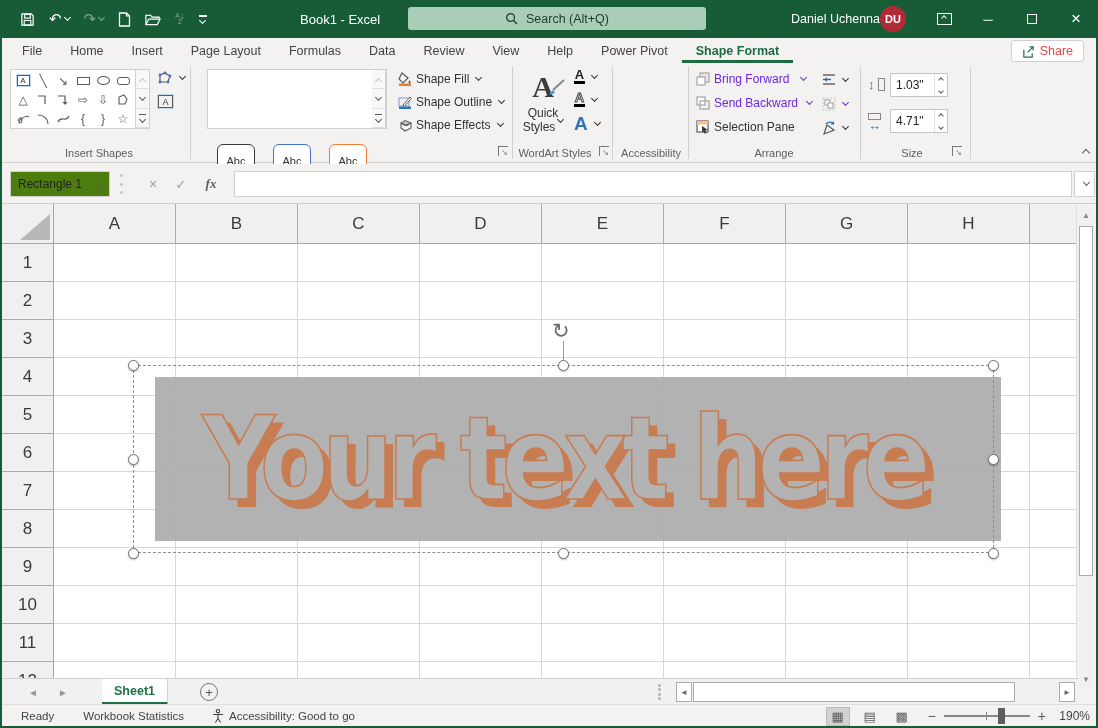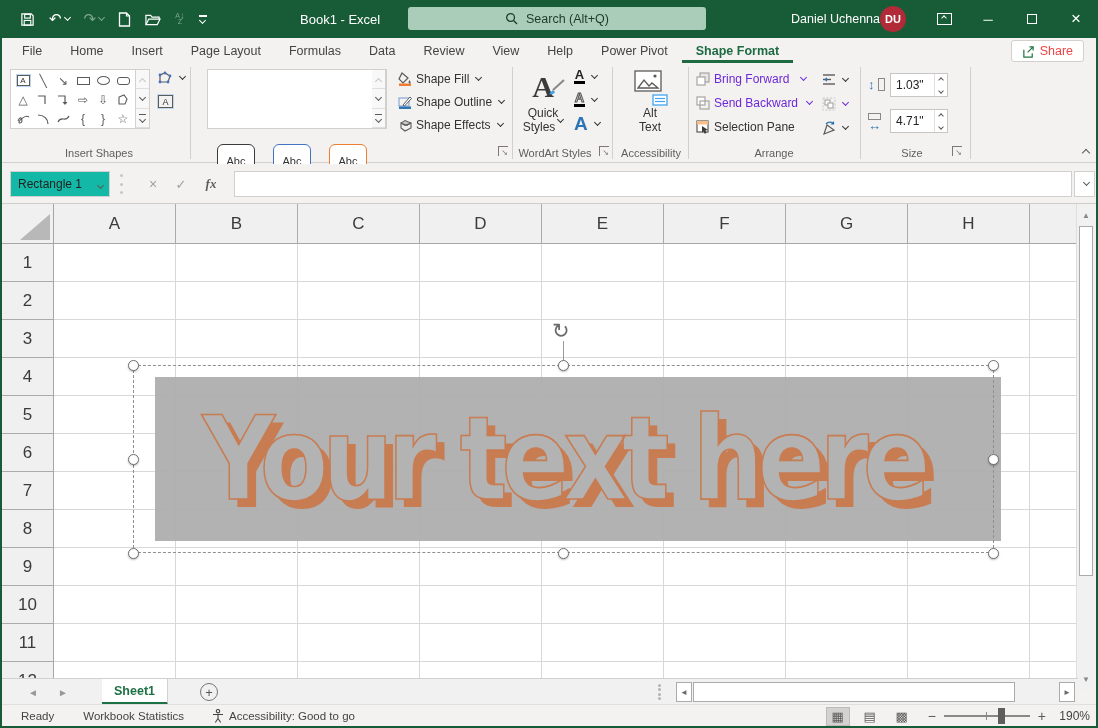--- a/index.html
+++ b/index.html
@@ -56,21 +56,21 @@
   .bigbtn { position:absolute; display:flex; flex-direction:column; align-items:center; font-size:12px; color:#333; }
   .launcher { position:absolute; width:10px; height:10px; border-top:1px solid #7a7774; border-left:1px solid #7a7774; font-size:8px; color:#7a7774; display:flex; align-items:flex-end; justify-content:flex-end; line-height:6px; }
   .abar { display:block; width:11px; height:3px; margin-top:0px; }
   .spinbox { position:absolute; width:58px; height:24px; background:#fff; border:1px solid #C8C6C4; display:flex; align-items:center; }
   .spinbox .val { flex:1; padding-left:5px; font-size:12px; color:#222; }
   .spin { width:13px; height:22px; border-left:1px solid #E1DFDD; display:flex; flex-direction:column; align-items:center; justify-content:space-around; color:#5c5a58; }
   .spin .cv,.spin .cu { width:4px; height:4px; margin:0; }
 
   
   .fbar { position:absolute; left:0; top:164px; width:1094px; height:40px; background:#F3F2F1; border-bottom:1px solid #CFCDCB; }
-  .namebox { position:absolute; left:8px; top:7px; width:100px; height:26px; background:#14b8a6; border:1px solid #D2D0CE; display:flex; align-items:center; }
+  .namebox { position:absolute; left:8px; top:7px; width:100px; height:26px; background:#4d7c0f; border:1px solid #D2D0CE; display:flex; align-items:center; }
   .namebox .txt { flex:1; padding-left:7px; font-size:12px; color:#222; }
   .fbtn { position:absolute; top:7px; height:26px; width:26px; display:flex; align-items:center; justify-content:center; color:#A19F9D; font-size:13px; }
   .finput { position:absolute; left:232px; top:7px; width:838px; height:26px; background:#fff; border:1px solid #D2D0CE; }
   .fexpand { position:absolute; left:1072px; top:7px; width:21px; height:26px; background:#fff; border:1px solid #D2D0CE; color:#5c5a58; display:flex; align-items:center; justify-content:center; }
   .vdots { position:absolute; left:118px; top:10px; width:4px; height:20px; display:flex; flex-direction:column; justify-content:space-between; }
   .vdots i { width:3px; height:3px; border-radius:50%; background:#C8C6C4; }
 
   
   .sheet { position:absolute; left:0; top:204px; width:1076px; height:474px; background:#fff; overflow:hidden; }
   .corner { position:absolute; left:0; top:0; width:52px; height:40px; background:#F0F0F0; border-right:1px solid #A6A6A6; border-bottom:1px solid #A6A6A6; }
@@ -389,36 +389,20 @@
     <div class="ribrow" style="left:572px; top:52px;">
       <span style="font-size:19px; font-weight:bold; color:#2E75B6; line-height:18px;">A</span>
       <span class="cv"></span>
     </div>
     <span class="launcher" style="left:597px; top:83px;">
         <span>↘</span>
       </span>
     <div class="glabel" style="left:512px; width:82px;">WordArt Styles</div>
     <div class="gdiv" style="left:610px;"></div>
 
-    <div class="bigbtn" style="left:618px; top:7px; width:60px;">
-      <span style="position:relative; width:32px; height:36px;">
-        <svg width="28" height="22" viewBox="0 0 28 22">
-            <rect x="1" y="1" width="26" height="20" fill="#fff" stroke="#5c5a58" stroke-width="1.3"></rect>
-            <path d="M4 18l6-8 5 6 3-3 6 5z" fill="none" stroke="#5c5a58" stroke-width="1.3"></path>
-            <circle cx="21" cy="6" r="1.6" fill="#5c5a58"></circle>
-          </svg>
-        <svg width="16" height="12" viewBox="0 0 16 12" style="position:absolute; right:-2px; bottom:0;">
-            <rect x="1" y="1" width="14" height="10" fill="#fff" stroke="#41A5EE" stroke-width="1.3"></rect>
-            <line x1="3" y1="4.5" x2="13" y2="4.5" stroke="#41A5EE" stroke-width="1.2"></line>
-            <line x1="3" y1="7.5" x2="13" y2="7.5" stroke="#41A5EE" stroke-width="1.2"></line>
-          </svg>
-      </span>
-      <span>Alt</span>
-      <span>Text</span>
-    </div>
     <div class="glabel" style="left:612px; width:74px;">Accessibility</div>
     <div class="gdiv" style="left:686px;"></div>
 
     <div class="ribrow dis" style="left:694px; top:9px;">
       <span>
         <svg width="14" height="14" viewBox="0 0 14 14">
             <rect x="4" y="1" width="9" height="9" fill="#E8E6E4" stroke="#A6A4A2" stroke-width="1.2"></rect>
             <rect x="1" y="5" width="8" height="8" fill="#fff" stroke="#A6A4A2" stroke-width="1.2"></rect>
           </svg>
       </span>

